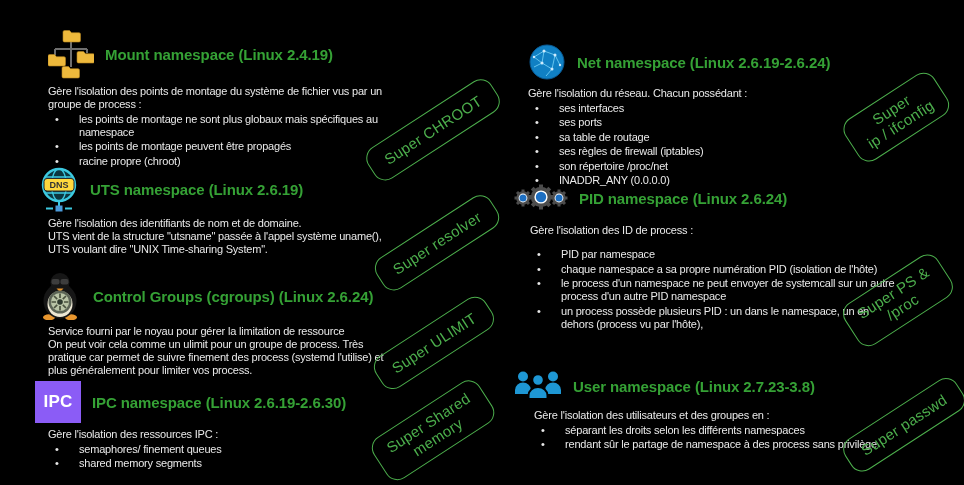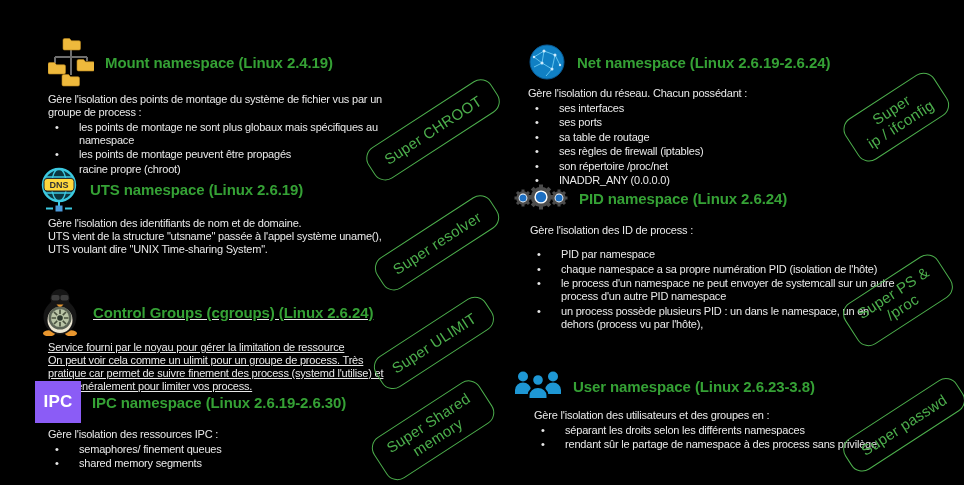--- a/index.html
+++ b/index.html
@@ -44,21 +44,21 @@
     letter-spacing:0.3px;
     text-align:center;
     padding:9px 16px;
     line-height:1.15;
     white-space:nowrap;
   }
 </style>
 </head>
 <body>
 
-<section class="panel" style="left:48px; top:36px; width:336px;">
+<section class="panel" style="left:48px; top:28px; width:336px;">
   <div class="hdr" style="height:52px;">
     <span class="icon">
       <svg width="46" height="50" viewBox="0 0 46 50">
         <defs>
             <path id="fld" d="M1 2 a1.5 1.5 0 0 1 1.5 -1.5 h5 l2 2.2 h7.5 a1.5 1.5 0 0 1 1.5 1.5 v6.3 a1.5 1.5 0 0 1 -1.5 1.5 h-14.5 a1.5 1.5 0 0 1 -1.5 -1.5 z" fill="#eeb93c" stroke="#b5851f" stroke-width="0.6"></path>
           </defs>
         <path d="M23 12 V20 M7 20 H39 M7 20 V26 M39 20 V24 M23 20 V38" stroke="#6e6e6e" stroke-width="2" fill="none"></path>
         <use href="#fld" x="14" y="1"></use>
         <use href="#fld" x="-1" y="25"></use>
         <use href="#fld" x="28" y="22"></use>
@@ -96,21 +96,21 @@
       </svg>
     </span>
     <h2>UTS namespace (Linux 2.6.19)</h2>
   </div>
   <div class="body-block">
     <p class="para">Gère l'isolation des identifiants de nom et de domaine.</p>
     <p class="para gap">UTS vient de la structure "utsname" passée à l'appel système uname(), UTS voulant dire "UNIX Time-sharing System".</p>
   </div>
 </section>
 
-<section class="panel" style="left:48px; top:288px; width:340px;text-decoration:underline;">
+<section class="panel" style="left:48px; top:272px; width:340px;">
   <div class="hdr" style="height:48px;">
     <span class="icon" style="margin-left:-10px;">
       <svg width="44" height="48" viewBox="0 0 44 48">
         <ellipse cx="11" cy="45.3" rx="6" ry="3" fill="#e8962e"></ellipse>
         <ellipse cx="33" cy="45.3" rx="6" ry="3" fill="#e8962e"></ellipse>
         <ellipse cx="22" cy="29" rx="16.5" ry="17.5" fill="#161616"></ellipse>
         <circle cx="22" cy="10.5" r="9.5" fill="#161616"></circle>
         <rect x="13.5" y="7" width="8" height="5.5" rx="2" fill="#3d3d3d"></rect>
         <rect x="22.5" y="7" width="8" height="5.5" rx="2" fill="#3d3d3d"></rect>
         <path d="M18.5 16.5 h7 l-3.5 3.5 z" fill="#e8962e"></path>
@@ -247,21 +247,21 @@
           <path d="M1 25 v-4 a8 7.5 0 0 1 16 0 v4 z"></path>
           <circle cx="39" cy="7.5" r="5"></circle>
           <path d="M31 25 v-4 a8 7.5 0 0 1 16 0 v4 z"></path>
           <g stroke="#000000" stroke-width="2">
             <circle cx="24" cy="11" r="5.8"></circle>
             <path d="M14.5 30 v-3.5 a9.5 8.5 0 0 1 19 0 V30 z"></path>
           </g>
         </g>
       </svg>
     </span>
-    <h2>User namespace (Linux 2.6.23-3.8)</h2>
+    <h2>User namespace (Linux 2.7.23-3.8)</h2>
   </div>
   <div class="body-block">
     <p class="para">Gère l'isolation des utilisateurs et des groupes en :</p>
     <div class="b">
         <span>séparant les droits selon les différents namespaces</span>
       </div>
     <div class="b">
         <span>rendant sûr le partage de namespace à des process sans privilège</span>
       </div>
   </div>

